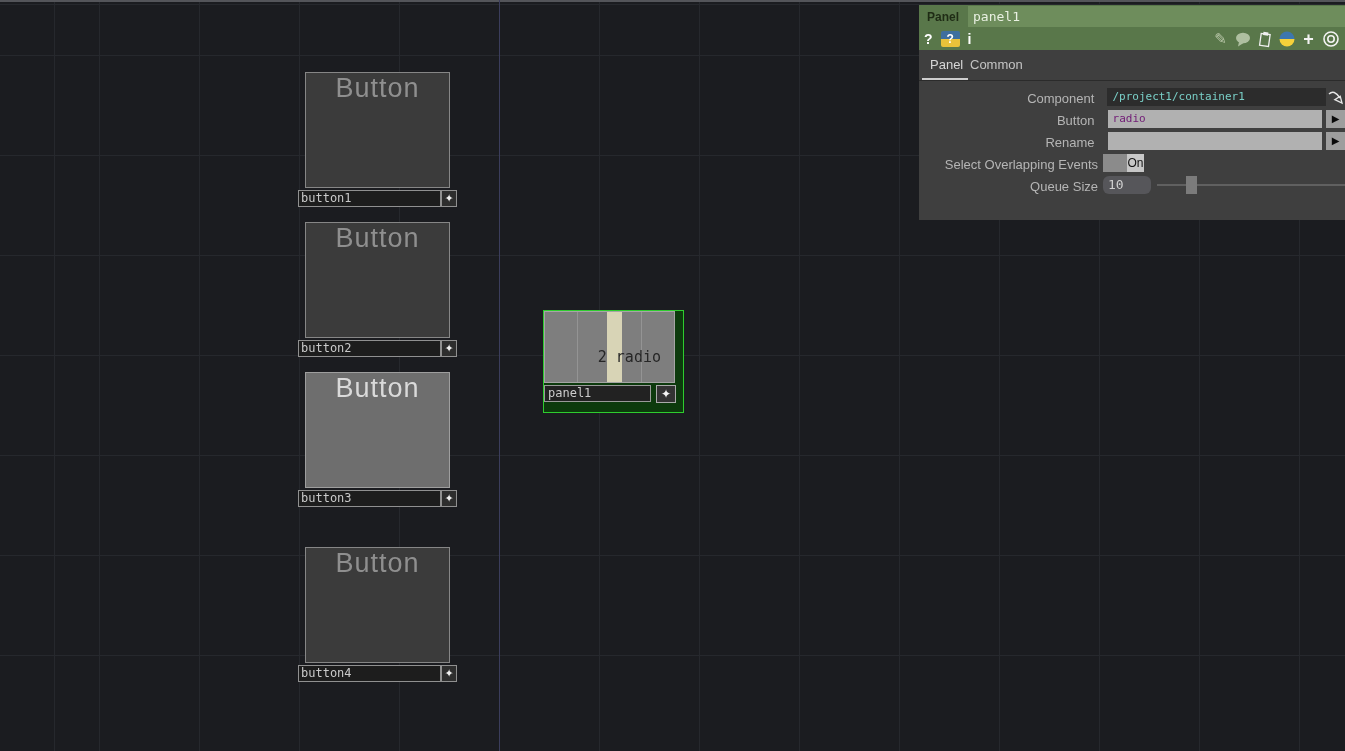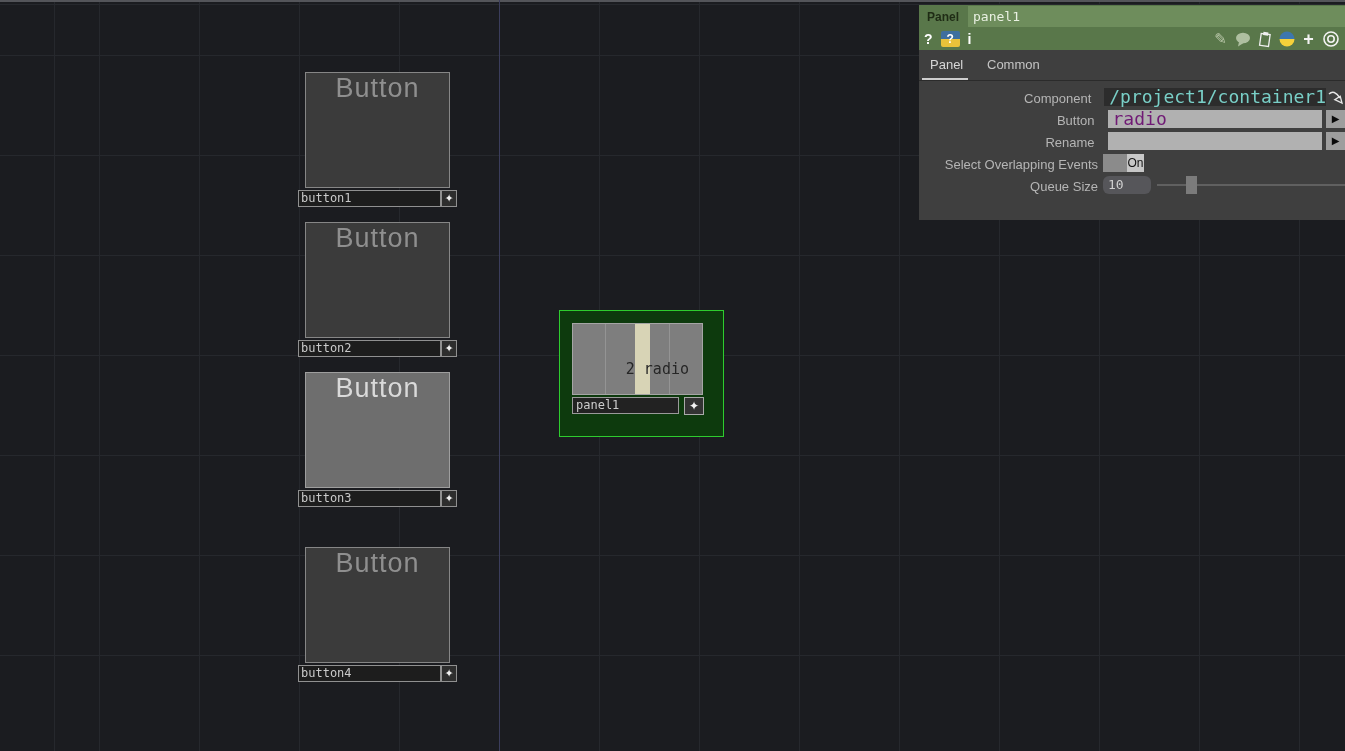--- a/index.html
+++ b/index.html
@@ -31,21 +31,21 @@
     line-height:15px;padding-left:2px;
   }
   .node-plus{
     width:14px;height:15px;background:#2e2e2e;border:1px solid #909090;margin-left:0px;
     color:#f0f0f0;font-size:11px;line-height:15px;text-align:center;
   }
 
   
   .sel-frame{
     position:absolute;left:543px;top:310px;width:139px;height:101px;
-    border:1px solid #2ecc2e;background:#0d3a0d;padding:12px;box-sizing:content-box;margin-left:16px;
+    border:1px solid #2ecc2e;background:#0d3a0d;padding:0;box-sizing:content-box;
   }
   .panel-body{
     position:relative;width:129px;height:70px;background:#7e7e7e;border:1px solid #a5a5a5;
     overflow:hidden;
   }
   .panel-div{position:absolute;top:0;bottom:0;width:1px;background:#949494;}
   .panel-activebar{position:absolute;top:0;bottom:0;left:62px;width:15px;background:#d8d4b6;}
   .panel-value{
     position:absolute;right:13px;top:36px;font-family:"DejaVu Sans Mono", monospace;
     font-size:15px;color:#262626;
@@ -83,21 +83,21 @@
 
   .dlg-tabs{position:relative;height:30px;border-bottom:1px solid #2b2b2b;}
   .tab{position:absolute;top:7px;font-size:13px;color:#c4c4c4;}
   .tab.active{color:#d6d6d6;}
   .tab-underline{position:absolute;left:3px;bottom:0;width:46px;height:2px;background:#cdcdcd;}
 
   .dlg-params{padding-top:7px;}
   .prow{display:flex;height:18px;margin-bottom:4px;align-items:flex-end;}
   .plabel{width:179px;text-align:right;font-size:13px;color:#b5b5b5;padding-right:0;}
   .pfield{margin-left:13px;height:18px;box-sizing:border-box;
-    font-family:"DejaVu Sans Mono", monospace;font-size:18px;line-height:18px;padding-left:5px;}
+    font-family:"DejaVu Sans Mono", monospace;font-size:11px;line-height:18px;padding-left:5px;}
   .pfield.ref{width:223px;background:#2c2c2c;color:#79cfc7;}
   .pfield.menu{width:219px;background:#b1b1b1;color:#701a75;}
   .tri-btn{
     width:19px;height:18px;background:#9e9e9e;margin-left:4px;
     color:#0a0a0a;font-size:10px;text-align:center;line-height:18px;
   }
   .picker{width:18px;height:18px;margin-left:1px;display:flex;align-items:center;justify-content:center;}
   .toggle{display:flex;margin-left:5px;height:18px;}
   .toggle .off{width:24px;background:#8b8b8b;}
   .toggle .on{width:17px;background:#c7c7c7;color:#141414;font-size:12px;text-align:center;line-height:18px;font-family:"Liberation Sans",sans-serif;}
@@ -207,21 +207,21 @@
       <span class="ticon">
         <svg width="18" height="18" viewBox="0 0 18 18">
             <circle cx="9" cy="9" r="7" fill="none" stroke="#f2f2f2" stroke-width="1.6"></circle>
             <circle cx="9" cy="9" r="3.2" fill="none" stroke="#f2f2f2" stroke-width="1.6"></circle>
           </svg>
       </span>
     </div>
 
     <div class="dlg-tabs">
       <span class="tab active" style="left:11px">Panel</span>
-      <span class="tab" style="left:68px">Common</span>
+      <span class="tab" style="left:51px">Common</span>
       <div class="tab-underline"></div>
     </div>
 
     <div class="dlg-params">
 
       <div class="prow">
         <span class="plabel">Component</span>
         <div class="pfield ref">/project1/container1</div>
         <span class="picker">
           <svg width="18" height="18" viewBox="0 0 18 18">

